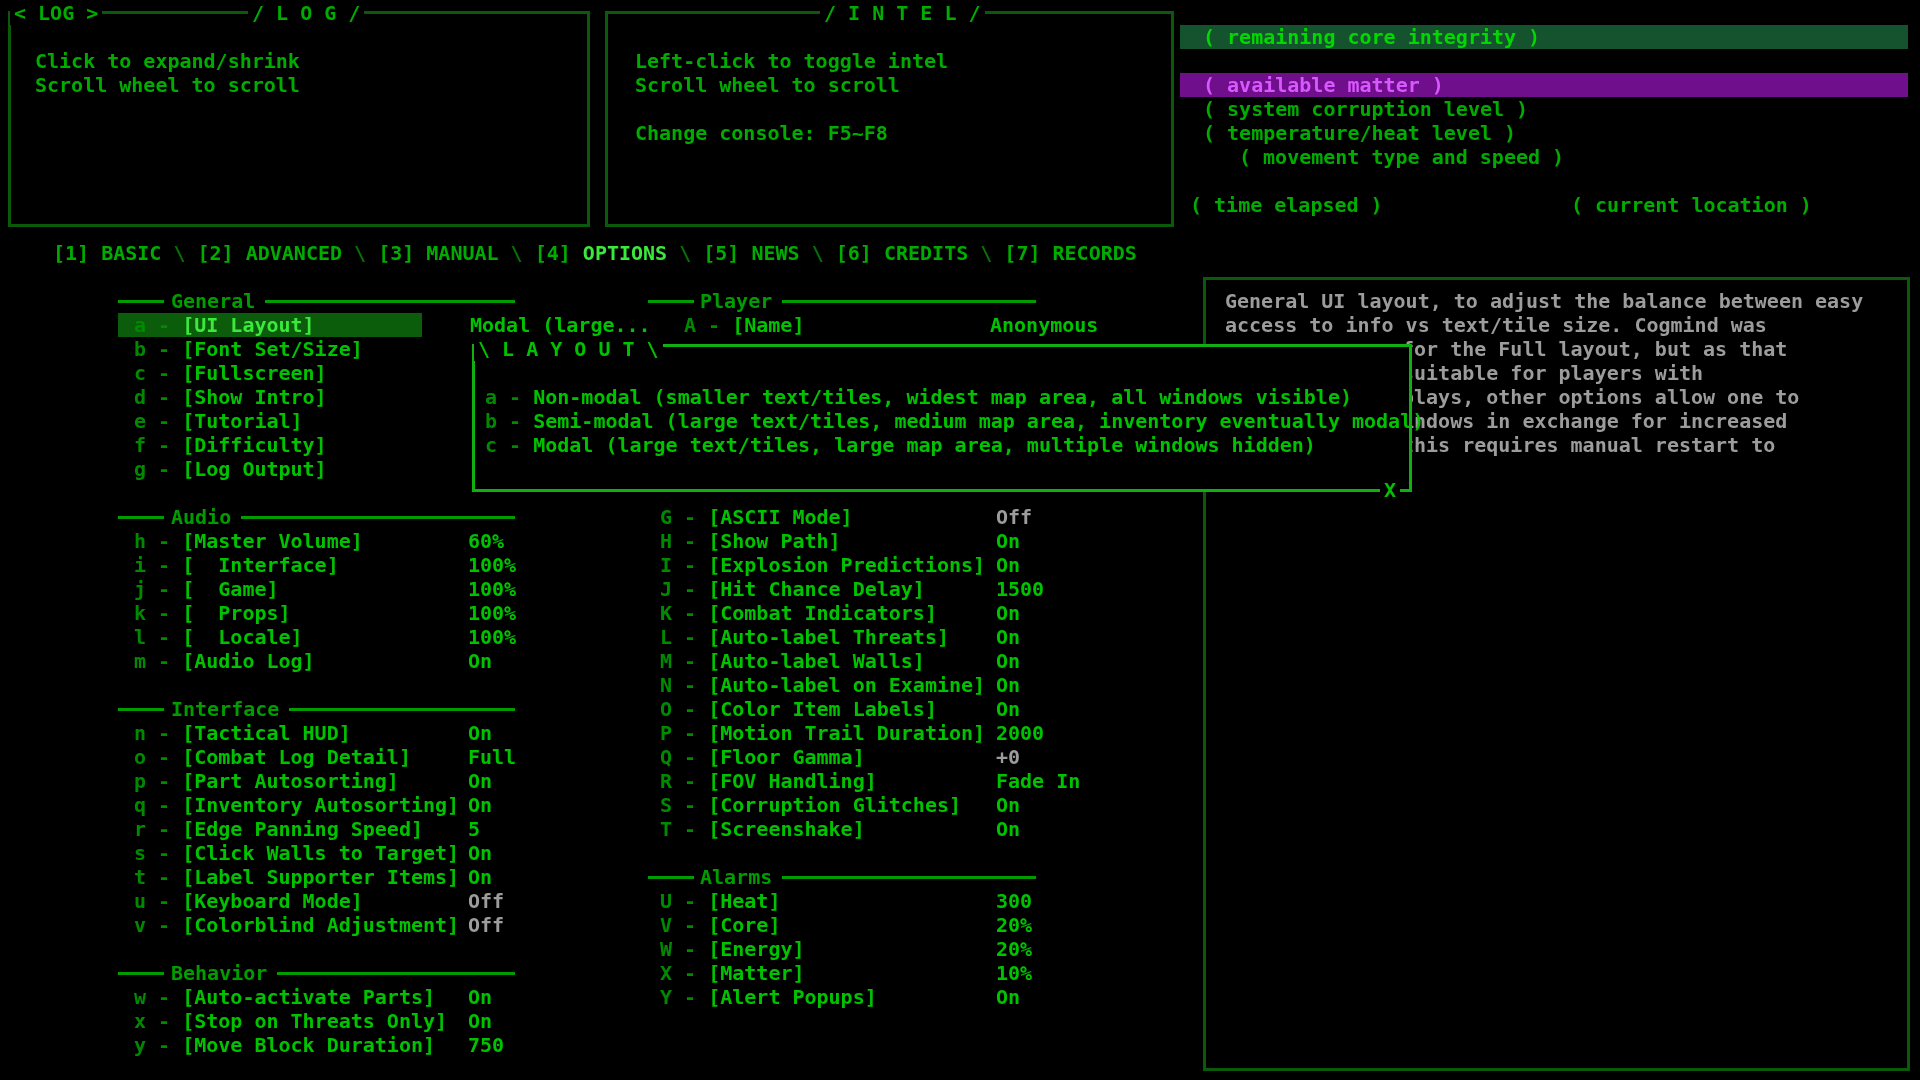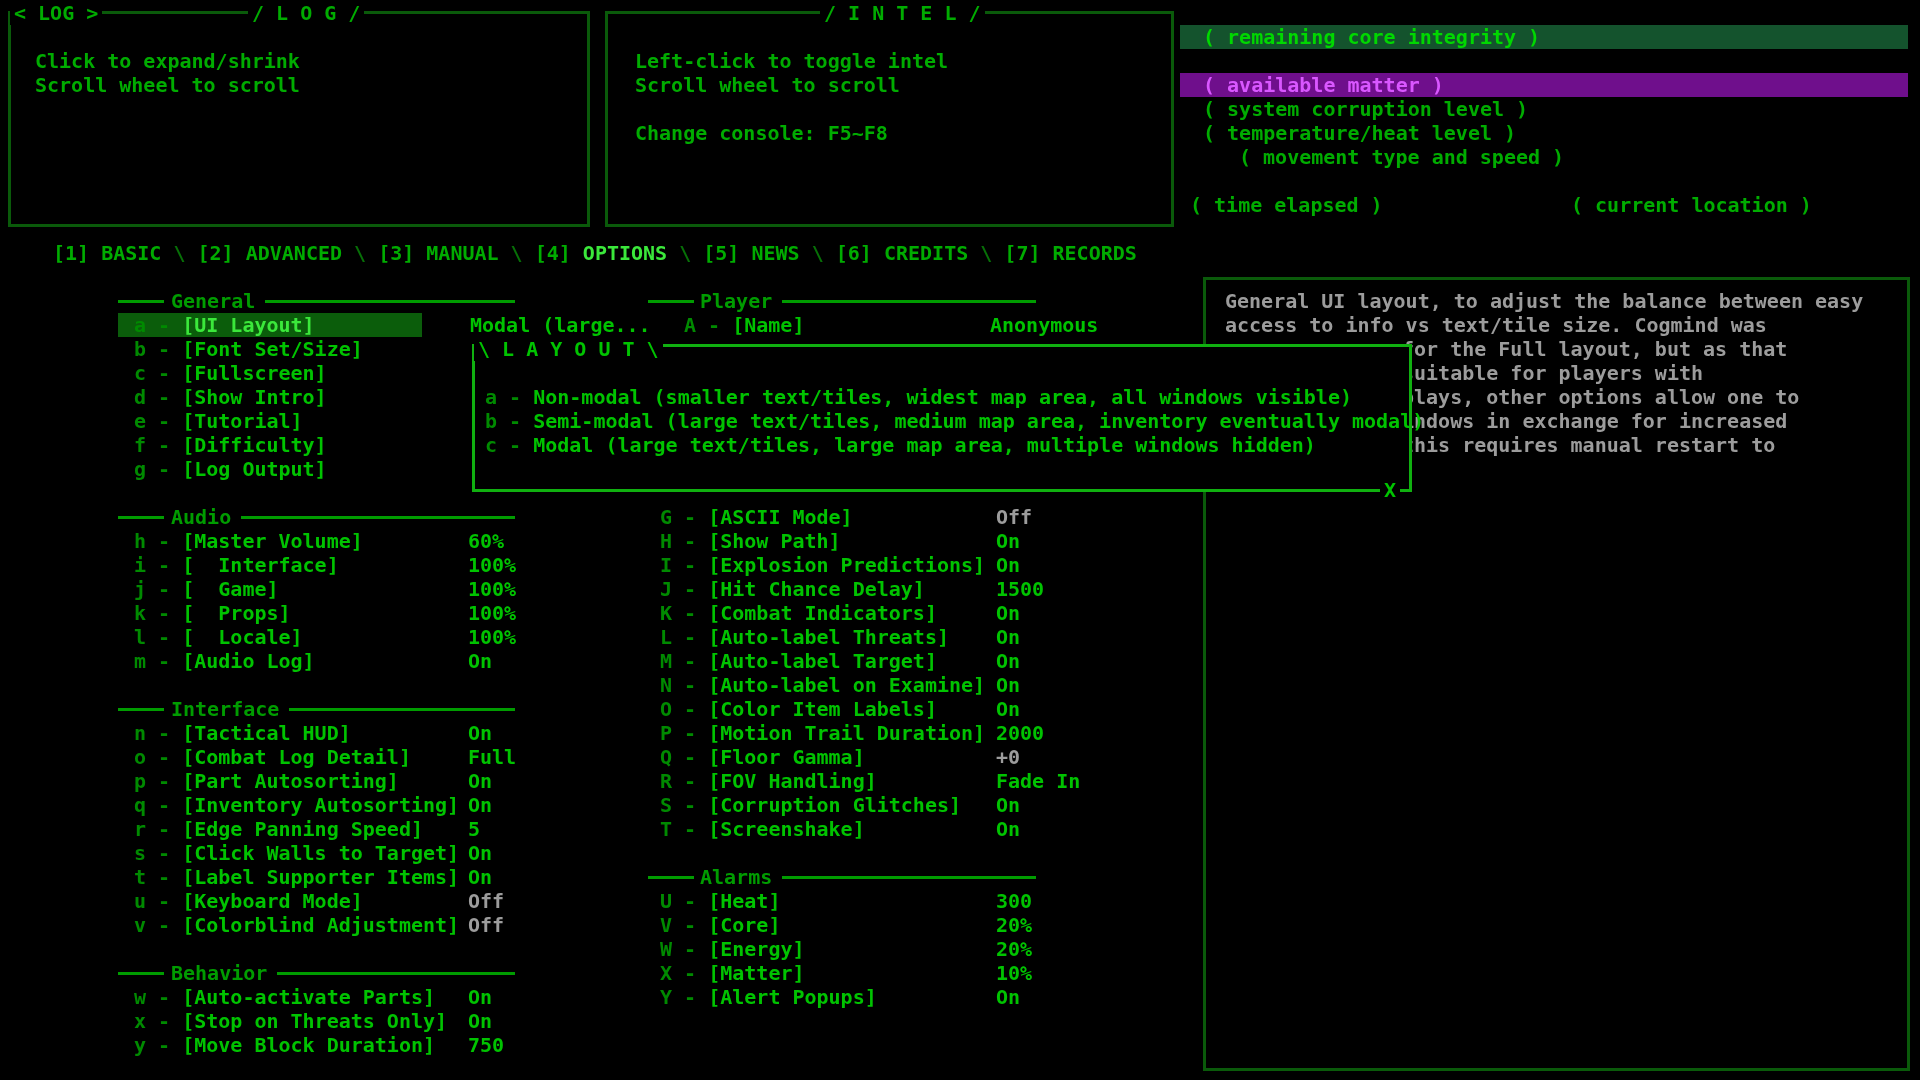--- a/index.html
+++ b/index.html
@@ -100,21 +100,21 @@
     <div class="rule" style="left: 648px; top: 300px; width: 46px;"></div>
     <div class="line hdr" style="left: 700px; top: 289px;">Player</div>
     <div class="rule" style="left: 782px; top: 300px; width: 254px;"></div>
     <div class="line " style="left: 660px; top: 313px; margin-left: 24px;"><span class="dim">A - </span><span class="txt">[Name]</span><span class="txt" style="position: absolute; left: 306px; top: 0px;">Anonymous</span></div>
     <div class="line " style="left: 660px; top: 505px;"><span class="dim">G - </span><span class="txt">[ASCII Mode]</span><span class="gray" style="position: absolute; left: 336px; top: 0px;">Off</span></div>
     <div class="line " style="left: 660px; top: 529px;"><span class="dim">H - </span><span class="txt">[Show Path]</span><span class="txt" style="position: absolute; left: 336px; top: 0px;">On</span></div>
     <div class="line " style="left: 660px; top: 553px;"><span class="dim">I - </span><span class="txt">[Explosion Predictions]</span><span class="txt" style="position: absolute; left: 336px; top: 0px;">On</span></div>
     <div class="line " style="left: 660px; top: 577px;"><span class="dim">J - </span><span class="txt">[Hit Chance Delay]</span><span class="txt" style="position: absolute; left: 336px; top: 0px;">1500</span></div>
     <div class="line " style="left: 660px; top: 601px;"><span class="dim">K - </span><span class="txt">[Combat Indicators]</span><span class="txt" style="position: absolute; left: 336px; top: 0px;">On</span></div>
     <div class="line " style="left: 660px; top: 625px;"><span class="dim">L - </span><span class="txt">[Auto-label Threats]</span><span class="txt" style="position: absolute; left: 336px; top: 0px;">On</span></div>
-    <div class="line " style="left: 660px; top: 649px;"><span class="dim">M - </span><span class="txt">[Auto-label Target]</span><span class="txt" style="position: absolute; left: 336px; top: 0px;">On</span></div>
+    <div class="line " style="left: 660px; top: 649px;"><span class="dim">M - </span><span class="txt">[Auto-label Walls]</span><span class="txt" style="position: absolute; left: 336px; top: 0px;">On</span></div>
     <div class="line " style="left: 660px; top: 673px;"><span class="dim">N - </span><span class="txt">[Auto-label on Examine]</span><span class="txt" style="position: absolute; left: 336px; top: 0px;">On</span></div>
     <div class="line " style="left: 660px; top: 697px;"><span class="dim">O - </span><span class="txt">[Color Item Labels]</span><span class="txt" style="position: absolute; left: 336px; top: 0px;">On</span></div>
     <div class="line " style="left: 660px; top: 721px;"><span class="dim">P - </span><span class="txt">[Motion Trail Duration]</span><span class="txt" style="position: absolute; left: 336px; top: 0px;">2000</span></div>
     <div class="line " style="left: 660px; top: 745px;"><span class="dim">Q - </span><span class="txt">[Floor Gamma]</span><span class="gray" style="position: absolute; left: 336px; top: 0px;">+0</span></div>
     <div class="line " style="left: 660px; top: 769px;"><span class="dim">R - </span><span class="txt">[FOV Handling]</span><span class="txt" style="position: absolute; left: 336px; top: 0px; text-align: right;">Fade In</span></div>
     <div class="line " style="left: 660px; top: 793px;"><span class="dim">S - </span><span class="txt">[Corruption Glitches]</span><span class="txt" style="position: absolute; left: 336px; top: 0px;">On</span></div>
     <div class="line " style="left: 660px; top: 817px;"><span class="dim">T - </span><span class="txt">[Screenshake]</span><span class="txt" style="position: absolute; left: 336px; top: 0px;">On</span></div>
     <div class="rule" style="left: 648px; top: 876px; width: 46px;"></div>
     <div class="line hdr" style="left: 700px; top: 865px;">Alarms</div>
     <div class="rule" style="left: 782px; top: 876px; width: 254px;"></div>

